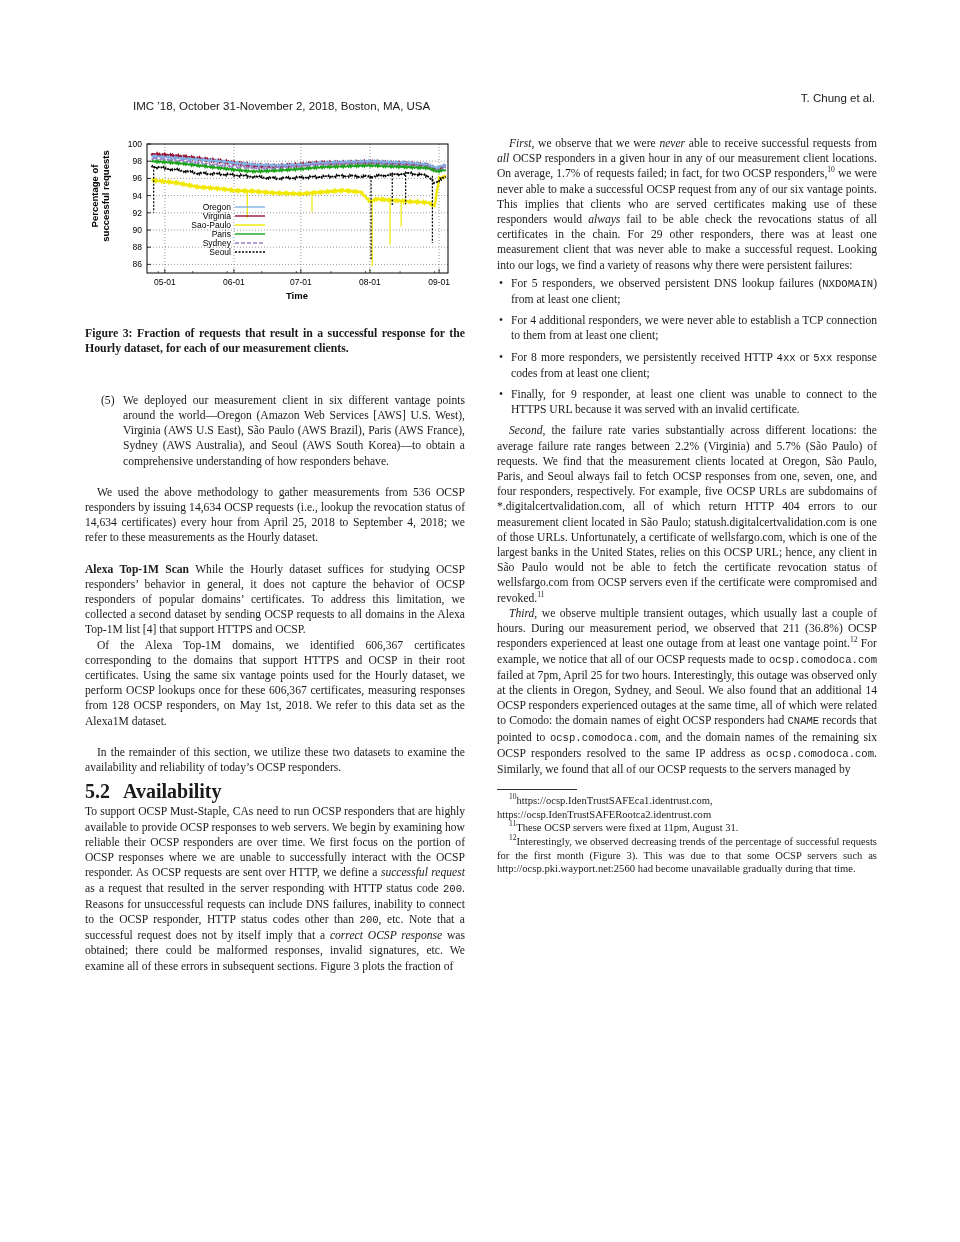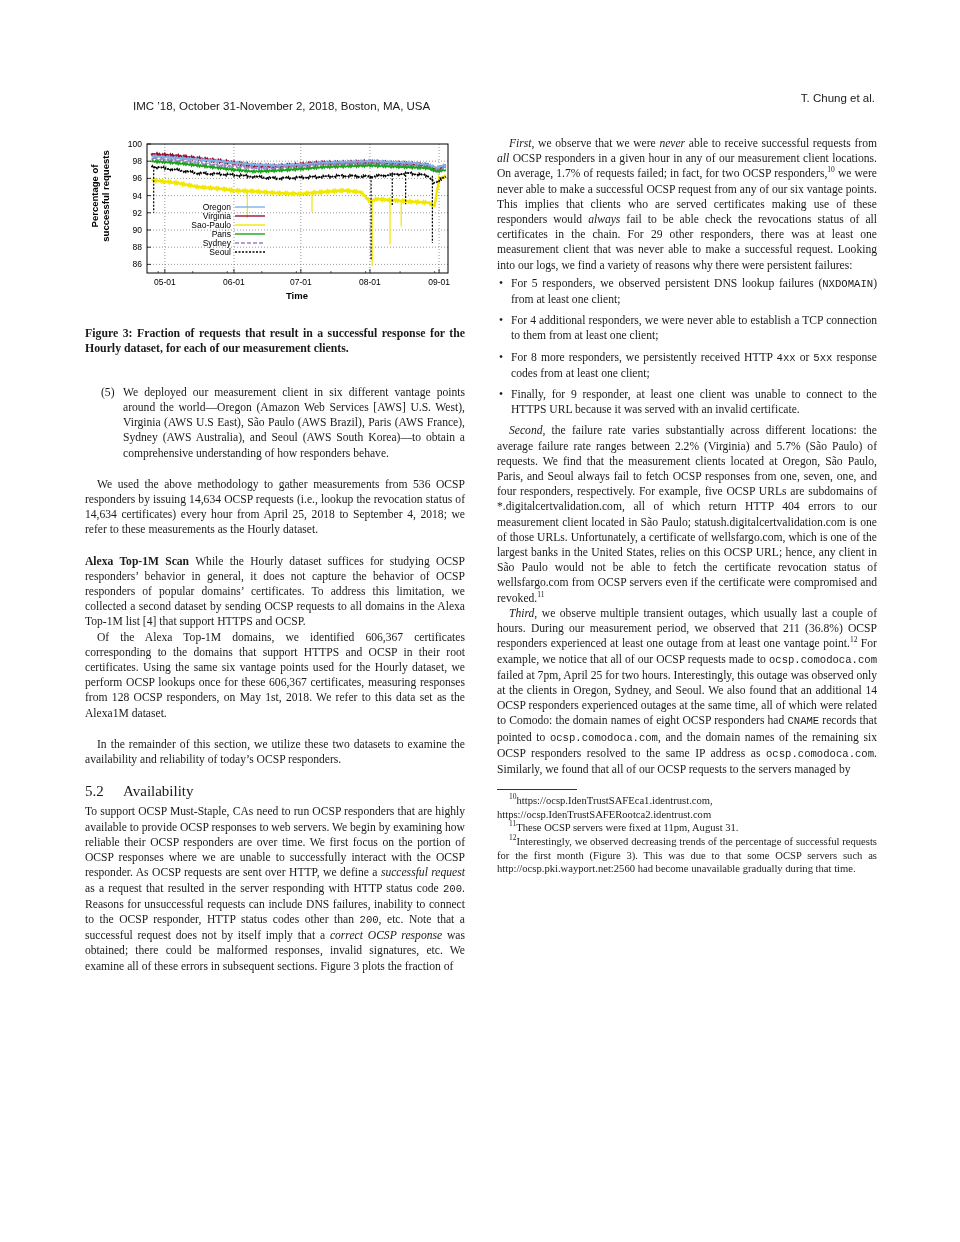--- a/index.html
+++ b/index.html
@@ -10,23 +10,23 @@
   .running-head .left { position: absolute; left: 0; top: 8px; margin-left: 48px; }
   .running-head .right { position: absolute; right: 0; top: 0; text-align: center; }
   .col { position: absolute; top: 136px; width: 380px; font-size: 11.6px; line-height: 15.2px; text-align: justify; }
   .col-left { left: 85px; }
   .col-right { left: 497px; }
   p { margin: 0; }
   .indent { text-indent: 12px; }
   .mono { font-family: "Liberation Mono", monospace; font-size: 10.6px; }
   .figure { position: relative; width: 380px; height: 170px; }
   .caption { font-weight: bold; margin-top: 20px; font-size: 11.8px; line-height: 15.4px; }
-  .enum { margin-top: 28px; padding-left: 38px; text-indent: -22px; }
+  .enum { margin-top: 36px; padding-left: 38px; text-indent: -22px; }
   .gap { margin-top: 16px; }
-  .heading { font-weight: normal; font-size: 15px; margin-top: 17px; margin-bottom: 5px; }
+  .heading { font-weight: bold; font-size: 20px; margin-top: 9px; margin-bottom: 5px; }
   .heading .num { display: inline-block; width: 38px; }
   .runin { font-weight: bold; }
   ul.bullets { list-style: none; margin: 3px 0 4px 0; padding: 0; }
   ul.bullets li { position: relative; padding-left: 14px; margin-bottom: 6px; }
   ul.bullets li::before { content: "\2022"; position: absolute; left: 2px; top: 0; }
   sup { font-size: 7.5px; line-height: 0; vertical-align: 5px; }
   .fn-rule { width: 80px; border-top: 1px solid #333; margin: 12px 0 4px 0; }
   .footnotes { font-size: 10.6px; line-height: 13.6px; }
   .footnotes p.fn { text-indent: 12px; }
   svg text { font-family: "Liberation Sans", sans-serif; }

